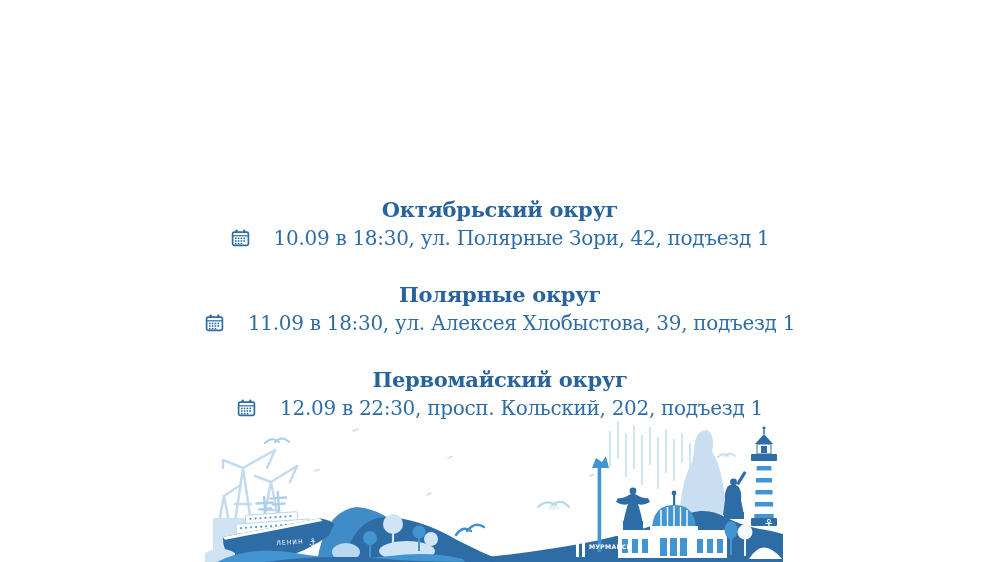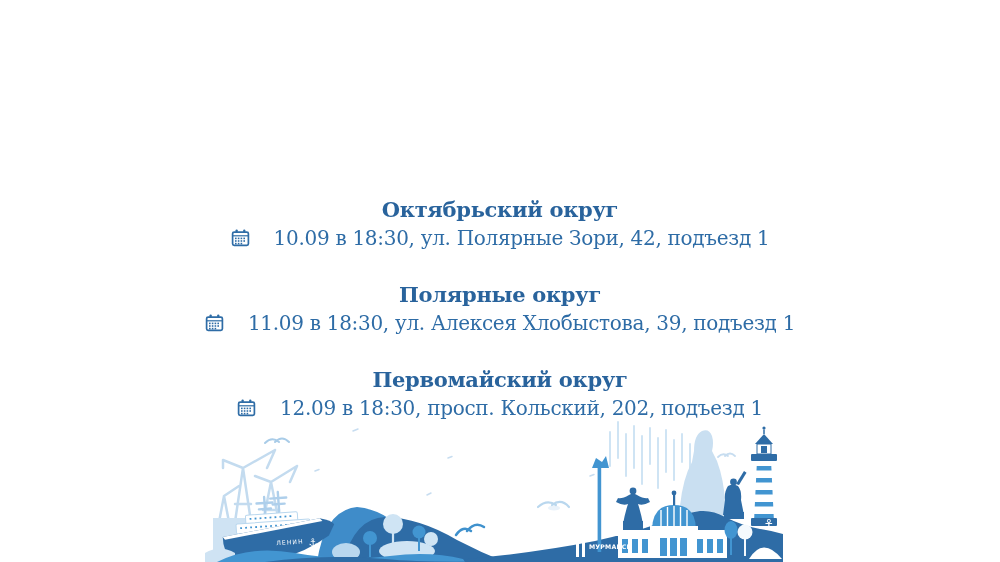--- a/index.html
+++ b/index.html
@@ -87,21 +87,21 @@
           <rect x="12.4" y="8.6" width="1.6" height="1.6"></rect>
         <rect x="4" y="11.2" width="1.6" height="1.6"></rect>
           <rect x="6.8" y="11.2" width="1.6" height="1.6"></rect>
           <rect x="9.6" y="11.2" width="1.6" height="1.6"></rect>
           <rect x="12.4" y="11.2" width="1.6" height="1.6"></rect>
         <rect x="4" y="13.8" width="1.6" height="1.6"></rect>
           <rect x="6.8" y="13.8" width="1.6" height="1.6"></rect>
           <rect x="9.6" y="13.8" width="1.6" height="1.6"></rect>
       </g>
     </svg>
-    <span>12.09 в 18:30, просп. Кольский, 202, подъезд 1</span>
+    <span>12.09 в 22:30, просп. Кольский, 202, подъезд 1</span>
   </div>
 </div>
 
 <svg class="scene" viewBox="0 0 585 144">
 
   <g stroke="#cfe4f4" stroke-width="2" stroke-linecap="round">
     <line x1="405" y1="14" x2="405" y2="48"></line>
       <line x1="413" y1="4" x2="413" y2="40"></line>
     <line x1="421" y1="16" x2="421" y2="58"></line>
       <line x1="429" y1="8" x2="429" y2="50"></line>

